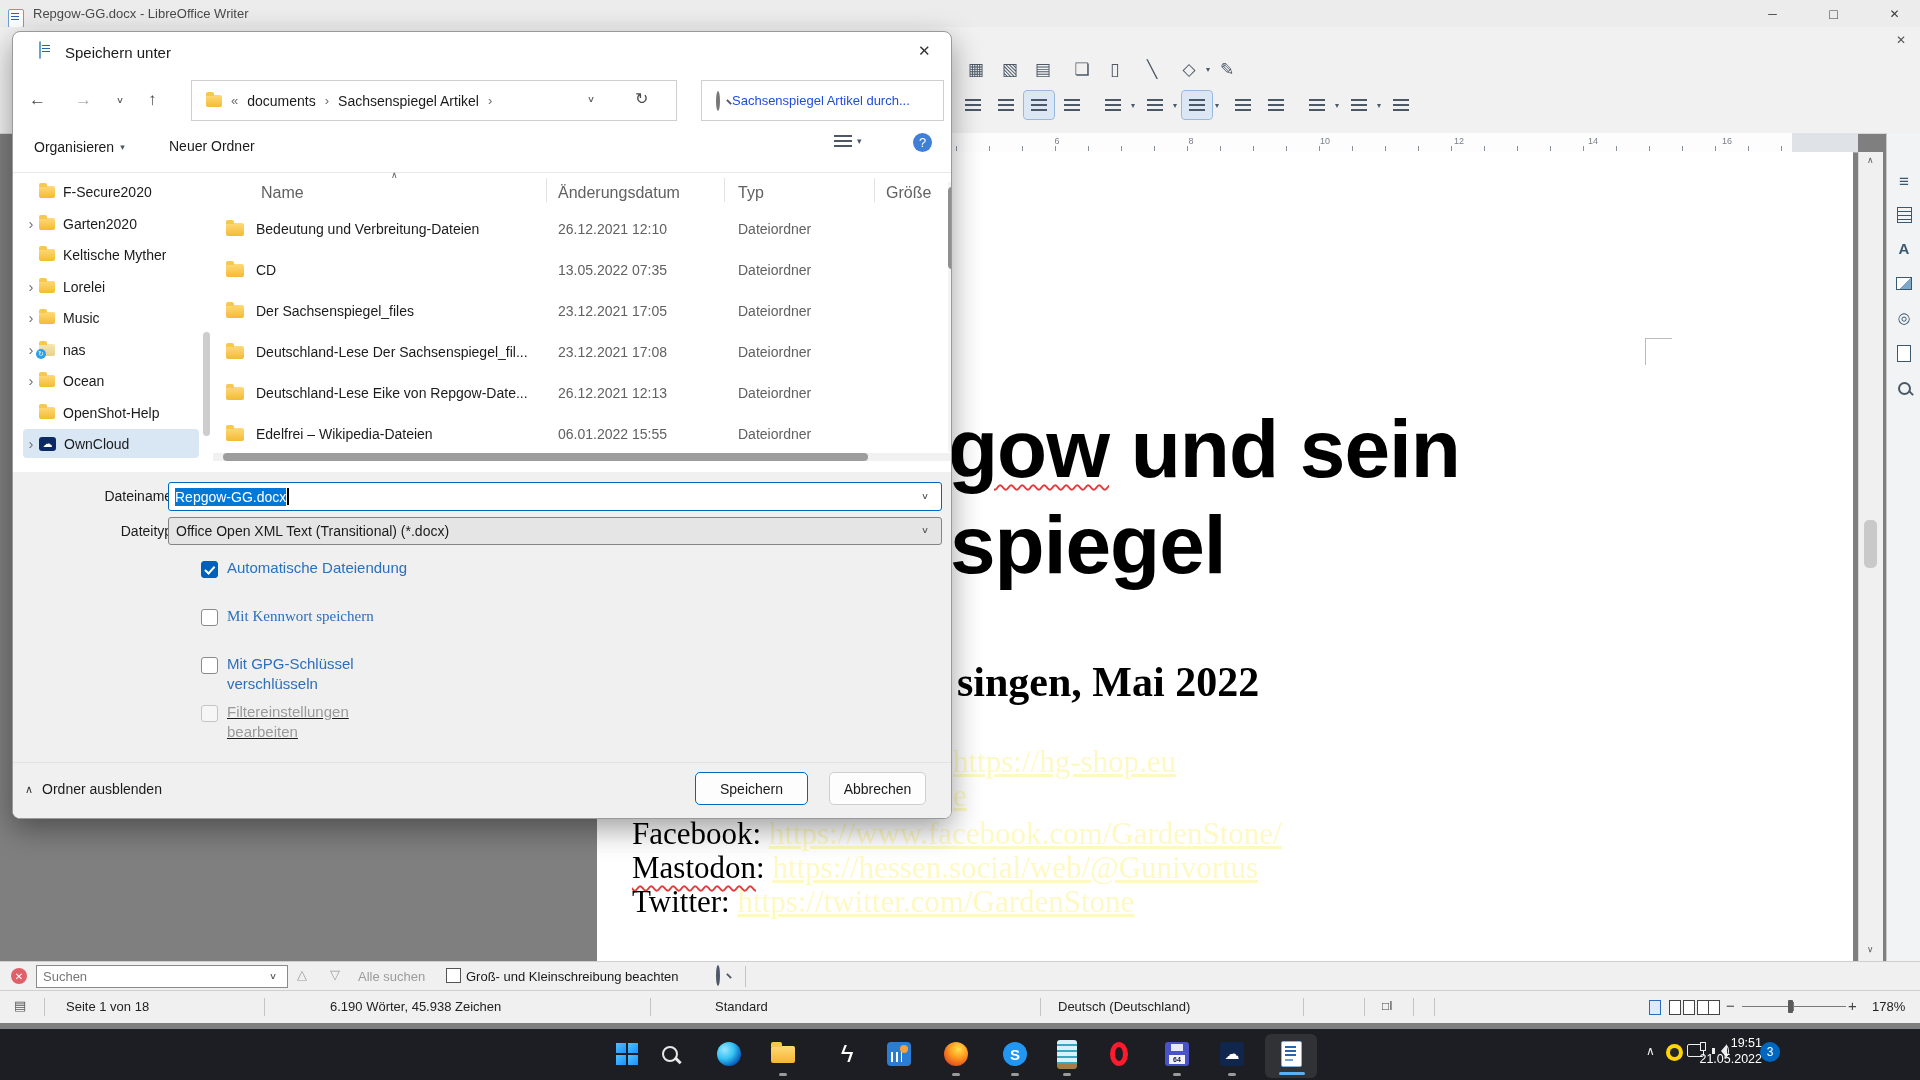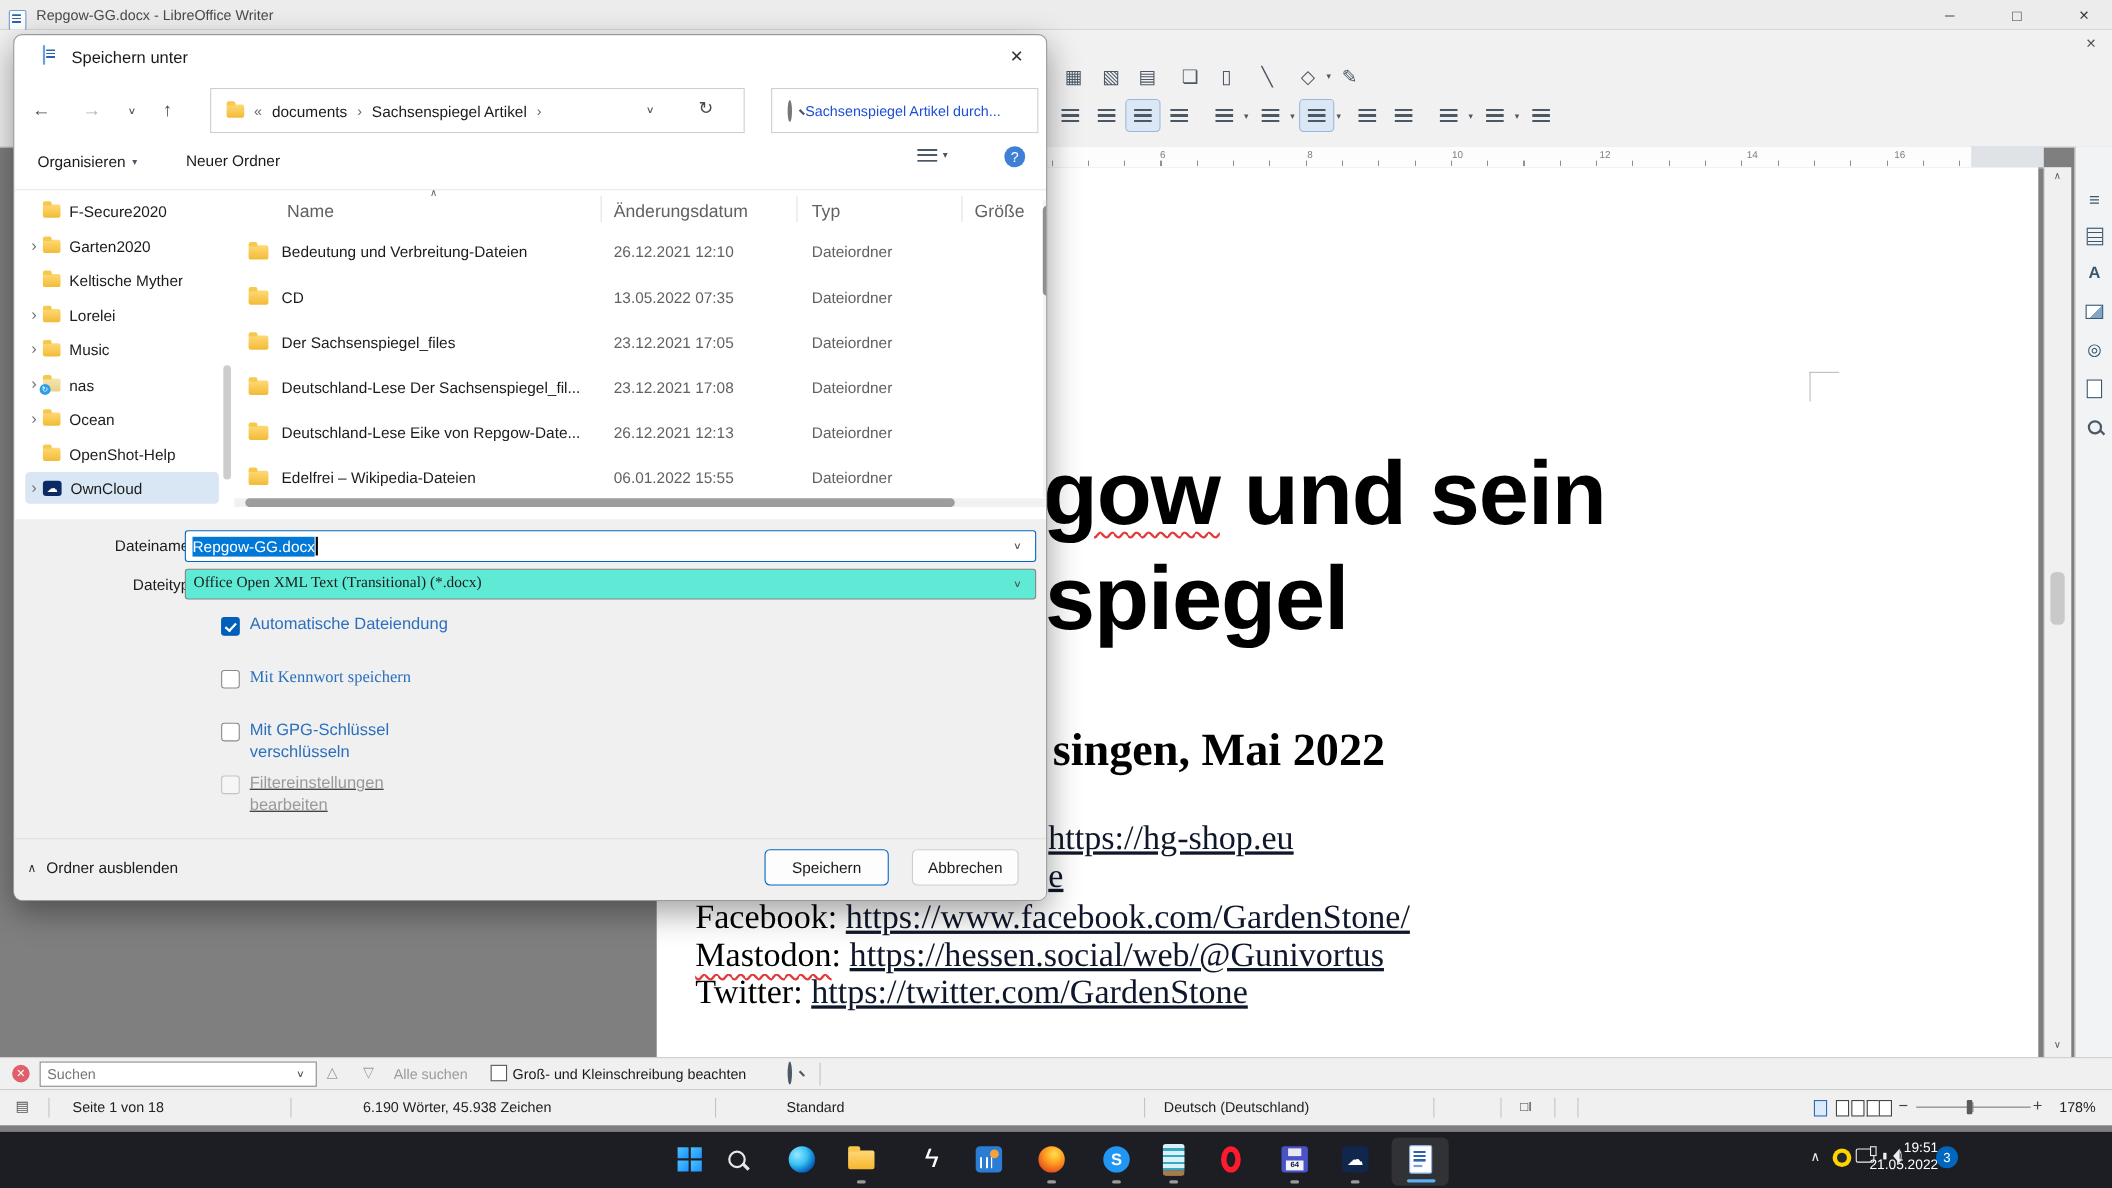--- a/index.html
+++ b/index.html
@@ -19,21 +19,21 @@
   #rulerband{position:absolute;left:63px;top:0;width:1132px;height:19px;background:#fdfdfd;}
   #rulerticks{position:absolute;left:63px;bottom:1px;width:1132px;height:5px;
      background:repeating-linear-gradient(to right,transparent 0 32px,#8b929a 32px 33px);}
   .rnum{position:absolute;top:3px;font-size:9px;color:#7a7f87;width:12px;text-align:center;}
   
   #page{left:597px;top:152px;width:1256px;height:809px;background:#fff;}
   .serif{font-family:"Liberation Serif",serif;}
   .h1{font-size:82px;font-weight:bold;color:#000;letter-spacing:-1px;white-space:nowrap;}
   .sq{text-decoration:underline;text-decoration-style:wavy;text-decoration-color:#e23b3b;
       text-decoration-thickness:2px;text-underline-offset:7px;}
-  .dlink{color:#0f172a;text-decoration:underline;white-space:nowrap;}
+  .dlink{color:#fef9c3;text-decoration:underline;white-space:nowrap;}
   .dtext{color:#000;white-space:nowrap;}
   .docline{font-size:31px;}
   #cornermark{width:26px;height:26px;border-left:1px solid #b8bcc0;border-top:1px solid #b8bcc0;}
   
   #vscroll{left:1858px;top:152px;width:24px;height:809px;background:#f0f0f0;border-left:1px solid #d6d6d6;}
   .thumb{background:#c9c9c9;border-radius:5px;}
   #sidebar{left:1886px;top:133px;width:34px;height:828px;background:#f1f3f5;border-left:1px solid #c8c8c8;}
   .sbicon{position:absolute;left:7px;width:20px;height:20px;display:flex;align-items:center;justify-content:center;
           color:#3c586e;font-size:15px;}
   .mini-page{width:12px;height:15px;border:1.5px solid #3c586e;background:#fff;}
@@ -443,21 +443,21 @@
     
     <div class="abs" style="left:0;top:440px;width:938px;height:346px;background:#f0f0f0;"></div>
 
     <span class="abs" style="left:60px;top:456px;width:103px;text-align:right;">Dateiname:</span>
     <div class="abs row" style="left:155px;top:450px;width:774px;height:29px;background:#fff;border:1px solid #0067c0;border-radius:3px;box-sizing:border-box;">
       <span class="fieldsel" style="margin-left:6px;">Repgow-GG.docx</span>
         <span class="caret"></span>
       <span class="chev abs" style="left:752px;top:7px;">∨</span>
     </div>
     <span class="abs" style="left:60px;top:491px;width:103px;text-align:right;">Dateityp:</span>
-    <div class="abs row" style="left:155px;top:485px;width:774px;height:28px;background:#5eead4;border:1px solid #848484;border-radius:3px;box-sizing:border-box;font-family:Liberation Serif, serif;">
+    <div class="abs row" style="left:155px;top:485px;width:774px;height:28px;background:#e5e5e5;border:1px solid #848484;border-radius:3px;box-sizing:border-box;">
       <span style="margin-left:7px;">Office Open XML Text (Transitional) (*.docx)</span>
       <span class="chev abs" style="left:752px;top:6px;">∨</span>
     </div>
 
     
     <div class="abs row" style="left:188px;top:526px;align-items:flex-start;">
         <span class="chk on" style="margin-top:3px;"></span>
         <span class="chklabel" style="margin-left:9px;">Automatische Dateiendung</span>
       </div>
     <div class="abs row" style="left:188px;top:574px;align-items:flex-start;">

